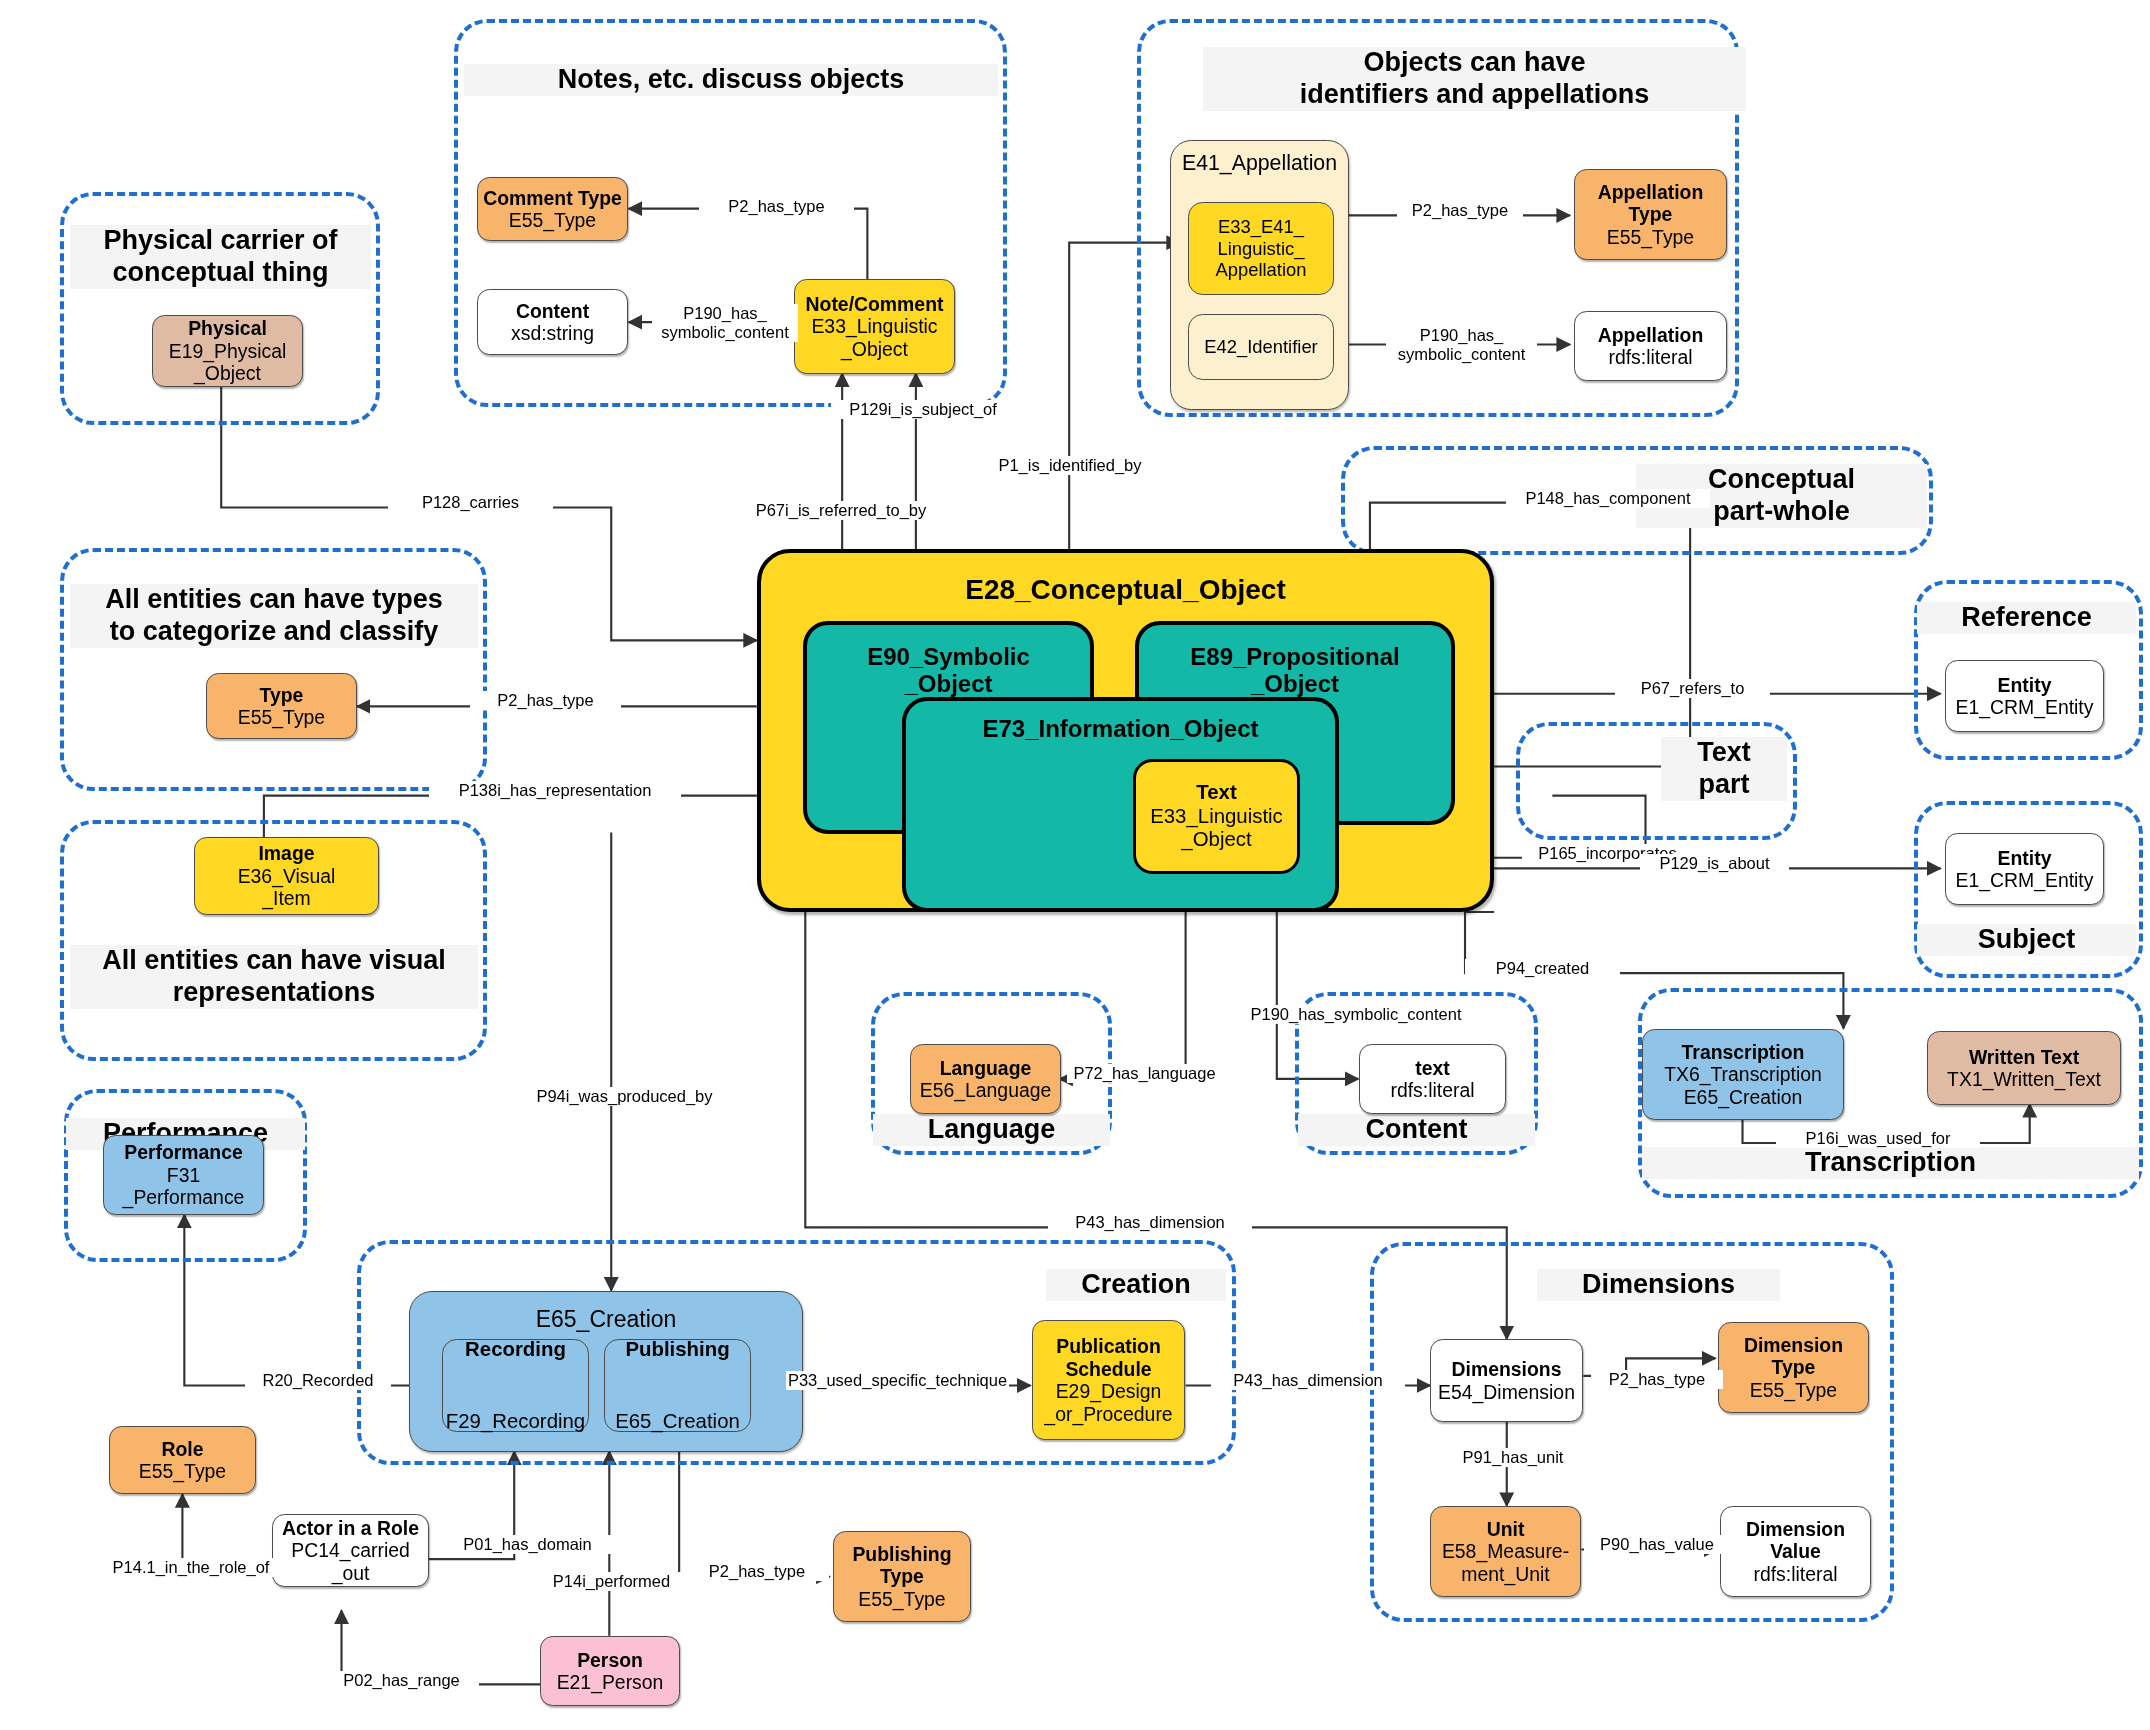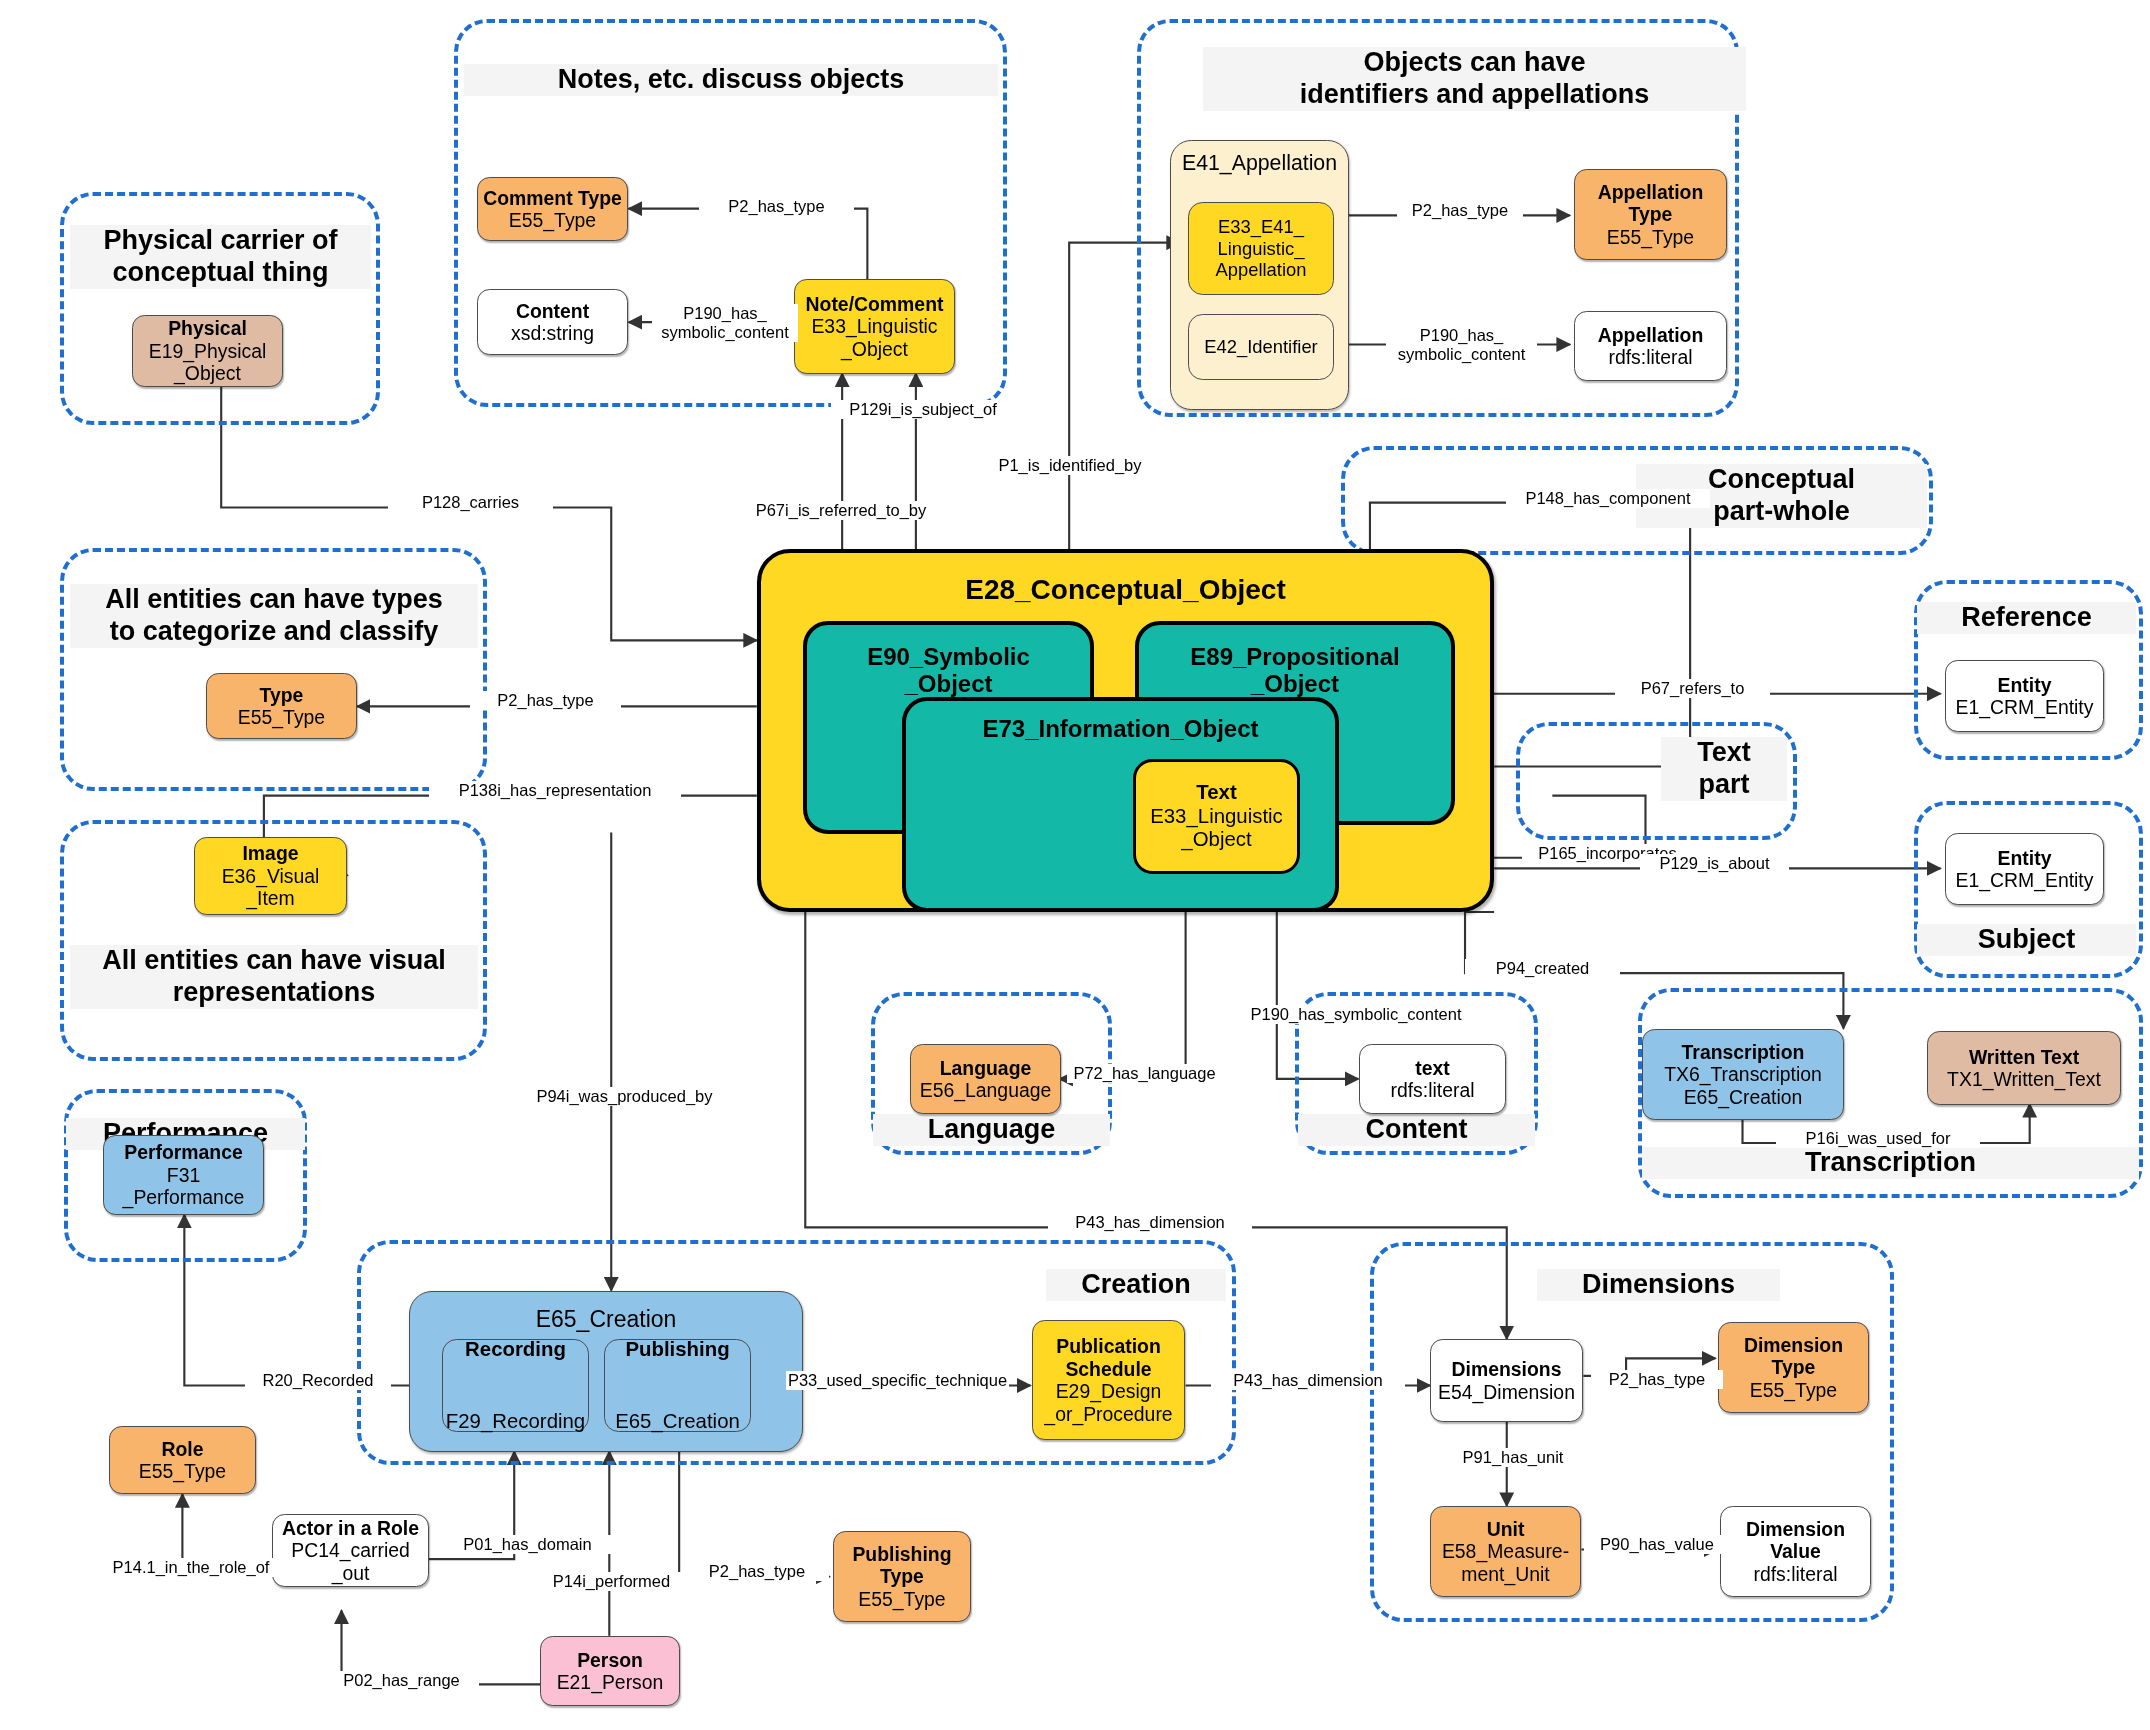--- a/index.html
+++ b/index.html
@@ -267,21 +267,21 @@
 
   <div class="group" style="left:64px; top:1089px; width:243px; height:173px;"></div>
   <div class="group-title" style="left:66px; top:1118px; width:239px; font-size:27px;">Performance</div>
 
   <div class="group" style="left:357px; top:1240px; width:879px; height:225px;"></div>
   <div class="group-title" style="left:1046px; top:1269px; width:180px; font-size:27px;">Creation</div>
 
   <div class="group" style="left:1370px; top:1242px; width:524px; height:380px;"></div>
   <div class="group-title" style="left:1537px; top:1269px; width:243px; font-size:27px;">Dimensions</div>
 
-  <div class="node fill-brown" style="left:132px; top:315px; width:151px; height:72px; font-size:19.4px;">
+  <div class="node fill-brown" style="left:152px; top:315px; width:151px; height:72px; font-size:19.4px;">
     <span class="ttl">Physical</span>
     <span class="sub" style="white-space:pre-line;">E19_Physical
 _Object</span>
   </div>
 
   <div class="node fill-orange" style="left:477px; top:177px; width:151px; height:64px; font-size:19.4px;">
     <span class="ttl">Comment Type</span>
     <span class="sub">E55_Type</span>
   </div>
 
@@ -313,21 +313,21 @@
   <div class="node fill-white" style="left:1574px; top:311px; width:153px; height:70px; font-size:19.4px;">
     <span class="ttl">Appellation</span>
     <span class="sub">rdfs:literal</span>
   </div>
 
   <div class="node fill-orange" style="left:206px; top:673px; width:151px; height:66px; font-size:19.4px;">
     <span class="ttl">Type</span>
     <span class="sub">E55_Type</span>
   </div>
 
-  <div class="node fill-yellow" style="left:194px; top:837px; width:153px; height:78px; font-size:19.4px;">
+  <div class="node fill-yellow" style="left:194px; top:837px; width:185px; height:78px; font-size:19.4px;">
     <span class="ttl">Image</span>
     <span class="sub" style="white-space:pre-line;">E36_Visual
 _Item</span>
   </div>
 
   <div class="bignode" style="left:757px; top:549px; width:737px; height:363px;">
     <div class="hdr" style="top:21.3px; font-size:28px;">E28_Conceptual_Object</div>
   </div>
 
   <div class="midnode" style="left:803px; top:621px; width:291px; height:213px;">

